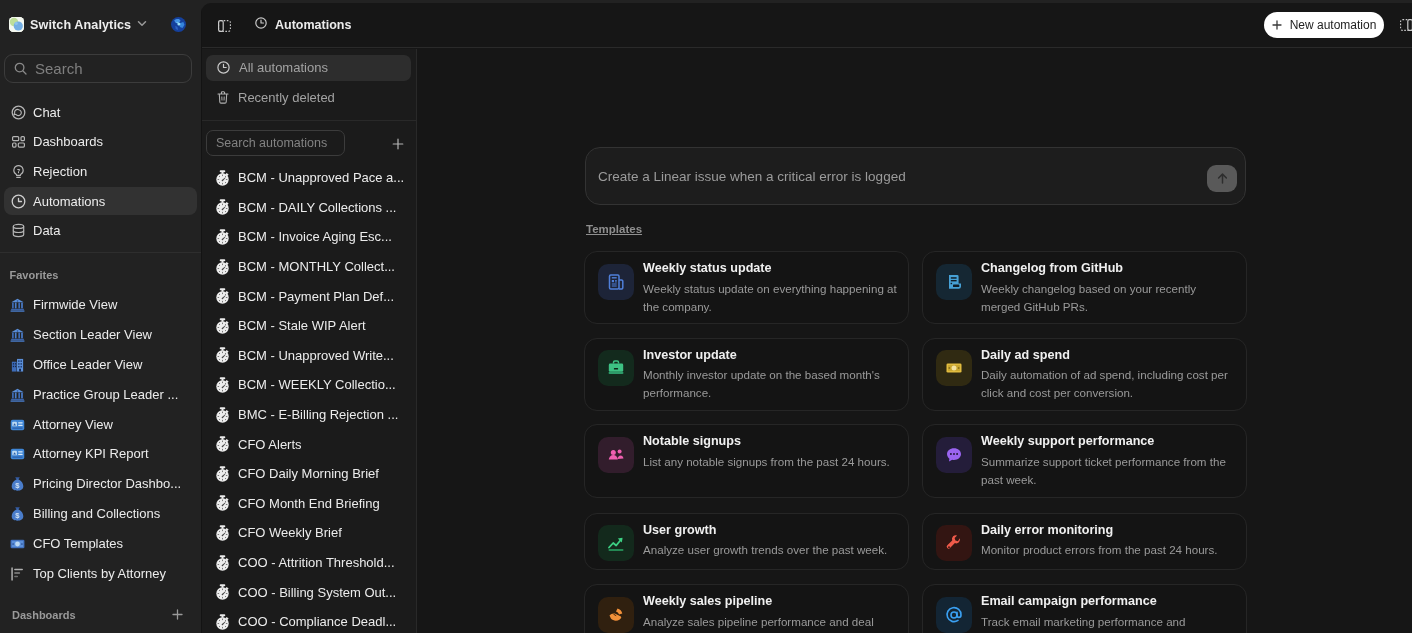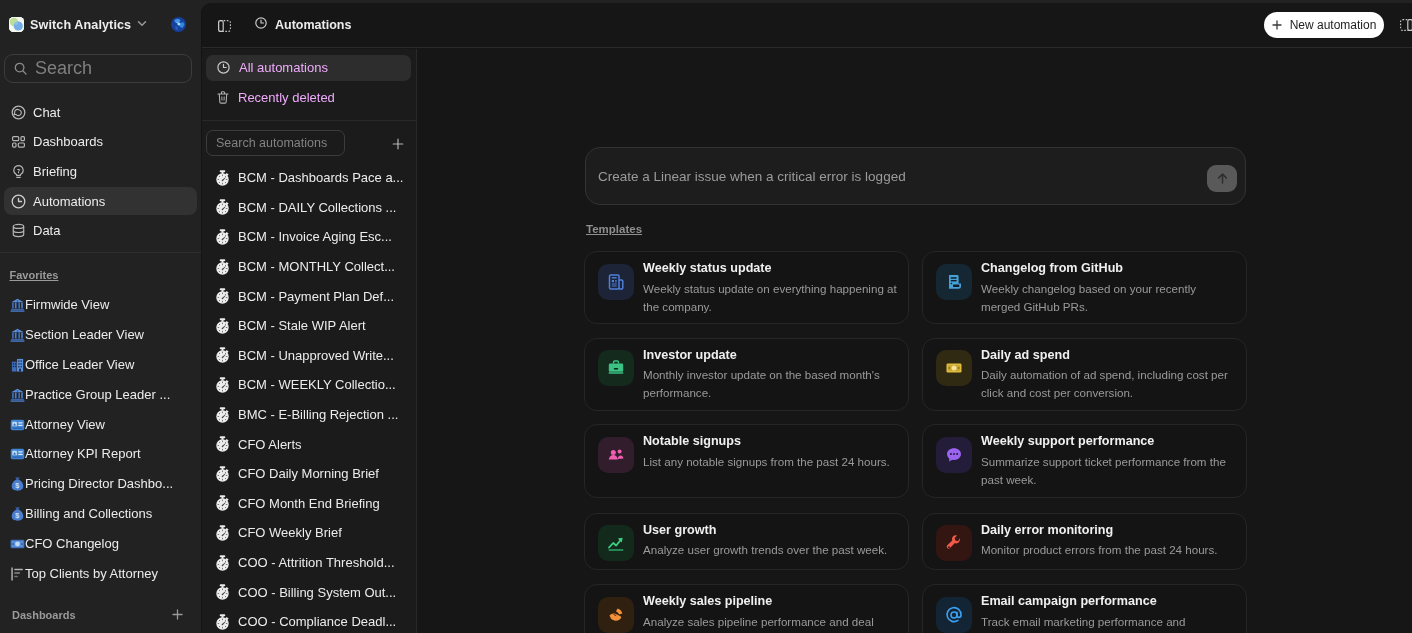--- a/index.html
+++ b/index.html
@@ -11,52 +11,52 @@
 #sidebar { position:absolute; left:0; top:0; width:201px; height:633px; }
 .sb-head { position:absolute; left:0; top:0; width:201px; height:49px; }
 .logo { position:absolute; left:9px; top:17px; width:15px; height:15px; border-radius:4.5px;
   background:#f2f6ee; overflow:hidden; }
 .sb-title { position:absolute; left:30px; top:18px; font-size:12.6px; font-weight:700; color:#ededed; letter-spacing:.1px;}
 .chev { position:absolute; left:137px; top:20px; }
 .globe { position:absolute; left:171px; top:17px; width:15px; height:15px; border-radius:50%; }
 .sb-search { position:absolute; left:4px; top:54px; width:188px; height:29px;
   border:1px solid #3c3c3c; border-radius:9px; display:flex; align-items:center; }
 .sb-search svg { margin-left:9px; }
-.sb-search span { margin-left:8px; color:#7f7f7f; font-size:18px; }
+.sb-search span { margin-left:8px; color:#7f7f7f; font-size:15px; }
 .nav { position:absolute; left:4px; top:98px; width:193px; }
 .nav-item { position:relative; height:28px; margin-bottom:1.7px; border-radius:8px;
   display:flex; align-items:center; color:#ececec; font-size:13px; font-weight:500; }
 .nav-item svg { margin-left:7px; }
 .nav-item span { margin-left:7px; }
 .nav-item.sel { background:#323232; }
 .sb-sep { position:absolute; left:0px; top:252px; width:201px; height:1px; background:#2e2e2e; }
-.sec-label { position:absolute; left:9.5px; top:269px; font-size:11px; font-weight:600; color:#9a9a9a;text-decoration:underline; }
+.sec-label { position:absolute; left:9.5px; top:269px; font-size:11px; font-weight:600; color:#9a9a9a; }
 .favs { position:absolute; left:4px; top:290px; width:193px; }
 .fav-item { position:relative; height:29.8px; display:flex; align-items:center;
   color:#ececec; font-size:13px; font-weight:500; }
 .fav-item .fi { width:15px; height:15px; margin-left:6px; display:inline-flex; }
-.fav-item span.t { margin-left:0; white-space:nowrap; }
+.fav-item span.t { margin-left:8px; white-space:nowrap; }
 .sb-bottom { position:absolute; left:12px; top:609px; width:183px; height:18px;
   color:#9a9a9a; font-size:11px; font-weight:600; }
 .sb-bottom .plus { position:absolute; right:12px; top:0px; }
 
 
 #surface { position:absolute; left:201px; top:3px; width:1211px; height:630px;
   background:#161616; border-top-left-radius:10px; overflow:hidden; }
 #surface::before { content:""; position:absolute; left:0; top:0; bottom:0; width:1px; background:#131313; z-index:9; }
 #hdr { position:absolute; left:0; top:0; width:1211px; height:45px;
   border-bottom:1px solid #2a2a2a; border-top-left-radius:10px; }
 #hdr .ttl { position:absolute; left:74px; top:15px; font-size:12.5px; font-weight:700; color:#ececec; }
 .newauto { position:absolute; left:1063px; top:9px; width:120px; height:26px; background:#ffffff;
   border-radius:13px; color:#222222; font-size:12px; font-weight:500;
   display:flex; align-items:center; justify-content:center; }
 #panel2 { position:absolute; left:0; top:46px; width:216px; height:584px;
   background:#1b1b1b; border-right:1px solid #292929; }
 .p2-item { position:relative; margin:0 5px; height:25.5px; border-radius:7px;
-  display:flex; align-items:center; color:#f0abfc; font-size:13px; font-weight:500; }
+  display:flex; align-items:center; color:#a3a3a3; font-size:13px; font-weight:500; }
 .p2-item svg { margin-left:11px; }
 .p2-item span { margin-left:9px; }
 .p2-item.sel { background:#2d2d2d; }
 .p2-sep { margin:10px 0 0 0; height:1px; background:#292929; }
 .p2-search { position:relative; margin:9px 5px 0 5px; height:26px;text-decoration:underline; }
 .p2-sbox { position:absolute; left:0; top:0; width:139px; height:26px; border:1px solid #3c3c3c;
   border-radius:7px; color:#828282; font-size:12.5px; line-height:24px; padding-left:9px; }
 .p2-plus { position:absolute; right:7px; top:6px; }
 .alist { position:relative; margin-top:7px; }
 .a-item { position:relative; height:29.6px; display:flex; align-items:center;
@@ -128,21 +128,21 @@
             <rect x="7.3" y="9" width="6.1" height="4.1" rx="1" stroke="#b5b5b5" stroke-width="1.2"></rect>
           </svg>
           <span>Dashboards</span>
         </div>
       <div class="nav-item">
           <svg width="15" height="15" viewBox="0 0 15 15" fill="none">
             <path d="M7.5 1.6a4.6 4.6 0 0 1 2.6 8.4c-.5.4-.8.9-.8 1.4H5.7c0-.5-.3-1-.8-1.4a4.6 4.6 0 0 1 2.6-8.4z" stroke="#b5b5b5" stroke-width="1.2"></path>
             <path d="M5.8 13.4h3.4" stroke="#b5b5b5" stroke-width="1.2" stroke-linecap="round"></path>
             <path d="M6.3 5.5h2.4l-1.2 2.3v1.4" stroke="#b5b5b5" stroke-width="1"></path>
           </svg>
-          <span>Briefing</span>
+          <span>Rejection</span>
         </div>
       <div class="nav-item sel">
           <svg width="15" height="15" viewBox="0 0 15 15" fill="none">
             <circle cx="7.5" cy="7.5" r="6.3" stroke="#cfcfcf" stroke-width="1.3"></circle>
             <path d="M7.5 4.3v3.2h3" stroke="#cfcfcf" stroke-width="1.3" stroke-linecap="round" stroke-linejoin="round"></path>
           </svg>
           <span>Automations</span>
         </div>
       <div class="nav-item">
           <svg width="15" height="15" viewBox="0 0 15 15" fill="none">
@@ -272,21 +272,21 @@
       <div class="fav-item">
           <span class="fi">
             <svg width="16" height="16" viewBox="0 0 16 16">
               <rect x="0.6" y="3.4" width="14.8" height="9.2" rx="1.4" fill="#3e6cb8"></rect>
               <rect x="1.8" y="4.6" width="12.4" height="6.8" fill="#5b8fd9"></rect>
               <circle cx="8" cy="8" r="2.6" fill="#bcd9f2"></circle>
               <circle cx="3.3" cy="8" r="0.9" fill="#2c4f92"></circle>
               <circle cx="12.7" cy="8" r="0.9" fill="#2c4f92"></circle>
             </svg>
           </span>
-          <span class="t">CFO Changelog</span>
+          <span class="t">CFO Templates</span>
         </div>
       <div class="fav-item">
           <span class="fi">
             <svg width="16" height="16" viewBox="0 0 16 16">
               <path d="M2.2 1.5v13" stroke="#b8b8b8" stroke-width="1.5" stroke-linecap="round"></path>
               <rect x="4.4" y="2.4" width="9.4" height="1.7" rx="0.8" fill="#b0b0b0"></rect>
               <rect x="4.4" y="6.1" width="6.4" height="1.7" rx="0.8" fill="#8a8a8a"></rect>
               <rect x="4.4" y="9.8" width="4.2" height="1.7" rx="0.8" fill="#6f6f6f"></rect>
             </svg>
           </span>
@@ -345,21 +345,21 @@
       <div class="alist">
         <div class="a-item">
             <span class="sw"><svg width="15" height="16" viewBox="0 0 15 16">
                 <rect x="4.7" y="0.2" width="5.6" height="2" rx="1" fill="#ececec"></rect>
                 <rect x="6.5" y="1.6" width="2" height="2.2" fill="#ececec"></rect>
                 <path d="M11.6 2.9l2 1.7-1.2 1.4-2-1.7z" fill="#ececec"></path>
                 <circle cx="7.5" cy="9.5" r="6.2" fill="#ededed"></circle>
                 <path d="M7.5 4.6v1.5M7.5 12.9v1.5M2.6 9.5h1.5M10.9 9.5h1.5M4 6l1 .9M11 13l-1-.9M4 13l1-.9M11 6l-1 .9" stroke="#5a5a5a" stroke-width="0.8"></path>
                 <path d="M6.9 10.1l3.2-2.7c.35-.28.75.12.47.47L7.9 11.1a.7.7 0 1 1-1-1z" fill="#444"></path>
               </svg></span>
-            <span class="t">BCM - Dashboards Pace a...</span>
+            <span class="t">BCM - Unapproved Pace a...</span>
           </div>
         <div class="a-item">
             <span class="sw"><svg width="15" height="16" viewBox="0 0 15 16">
                 <rect x="4.7" y="0.2" width="5.6" height="2" rx="1" fill="#ececec"></rect>
                 <rect x="6.5" y="1.6" width="2" height="2.2" fill="#ececec"></rect>
                 <path d="M11.6 2.9l2 1.7-1.2 1.4-2-1.7z" fill="#ececec"></path>
                 <circle cx="7.5" cy="9.5" r="6.2" fill="#ededed"></circle>
                 <path d="M7.5 4.6v1.5M7.5 12.9v1.5M2.6 9.5h1.5M10.9 9.5h1.5M4 6l1 .9M11 13l-1-.9M4 13l1-.9M11 6l-1 .9" stroke="#5a5a5a" stroke-width="0.8"></path>
                 <path d="M6.9 10.1l3.2-2.7c.35-.28.75.12.47.47L7.9 11.1a.7.7 0 1 1-1-1z" fill="#444"></path>
               </svg></span>

